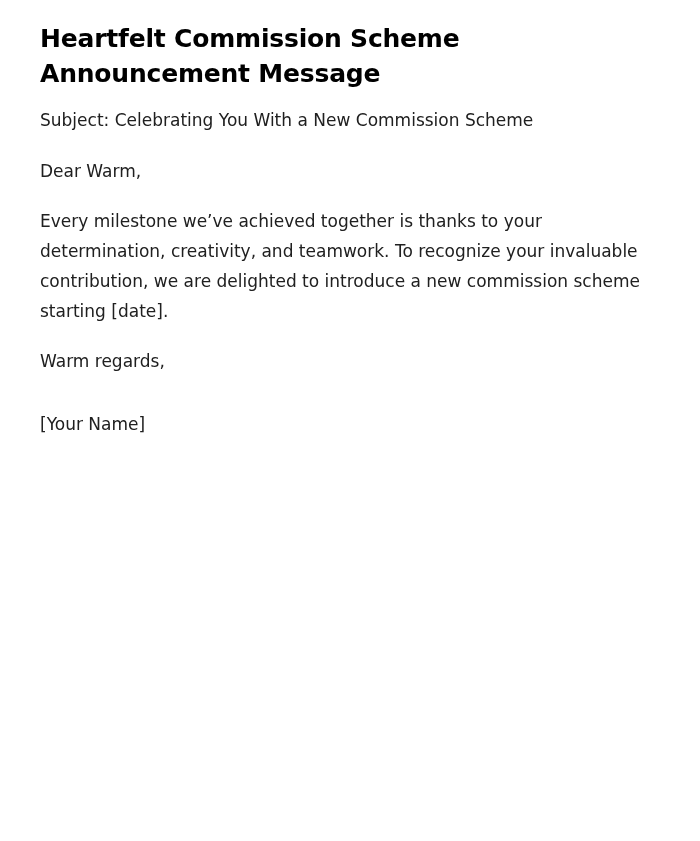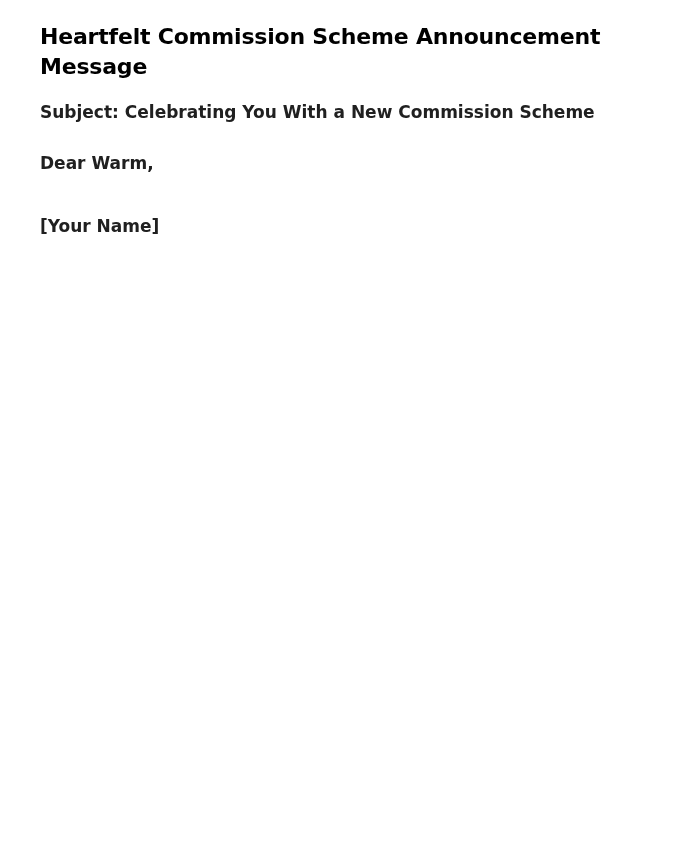--- a/index.html
+++ b/index.html
@@ -15,48 +15,50 @@
     -webkit-font-smoothing: antialiased;
   }
   .page {
     box-sizing: border-box;
     width: 700px;
     min-height: 841px;
     padding: 22px 40px 40px 40px;
     background: #ffffff;
   }
   .doc-title {
-    font-size: 22px;
+    font-size: 25px;
     line-height: 1.38;
     font-weight: bold;
     color: #000000;
     margin: 0 0 14px 0;
     letter-spacing: -0.2px;
   }
   .doc-body p {
     font-size: 17px;
     line-height: 1.78;
     color: #202020;
     margin: 0 0 19px 0;
-    font-weight: 700;
+    font-weight: 400;
   }
   .doc-body p:last-child {
     margin-bottom: 0;
     margin-top: 33px;
   }
   .subject-line {
     margin-bottom: 21px !important;
   }
 </style>
 </head>
 <body>
 
 <div class="page">
 
   <h1 class="doc-title">Heartfelt Commission Scheme Announcement Message</h1>
 
   <div class="doc-body">
     <p class="subject-line">Subject: Celebrating You With a New Commission Scheme</p>
     <p>Dear Warm,</p>
+    <p>Every milestone we’ve achieved together is thanks to your determination, creativity, and teamwork. To recognize your invaluable contribution, we are delighted to introduce a new commission scheme starting [date].</p>
+    <p>Warm regards,</p>
     <p>[Your Name]</p>
   </div>
 
 </div>
 
 </body></html>

